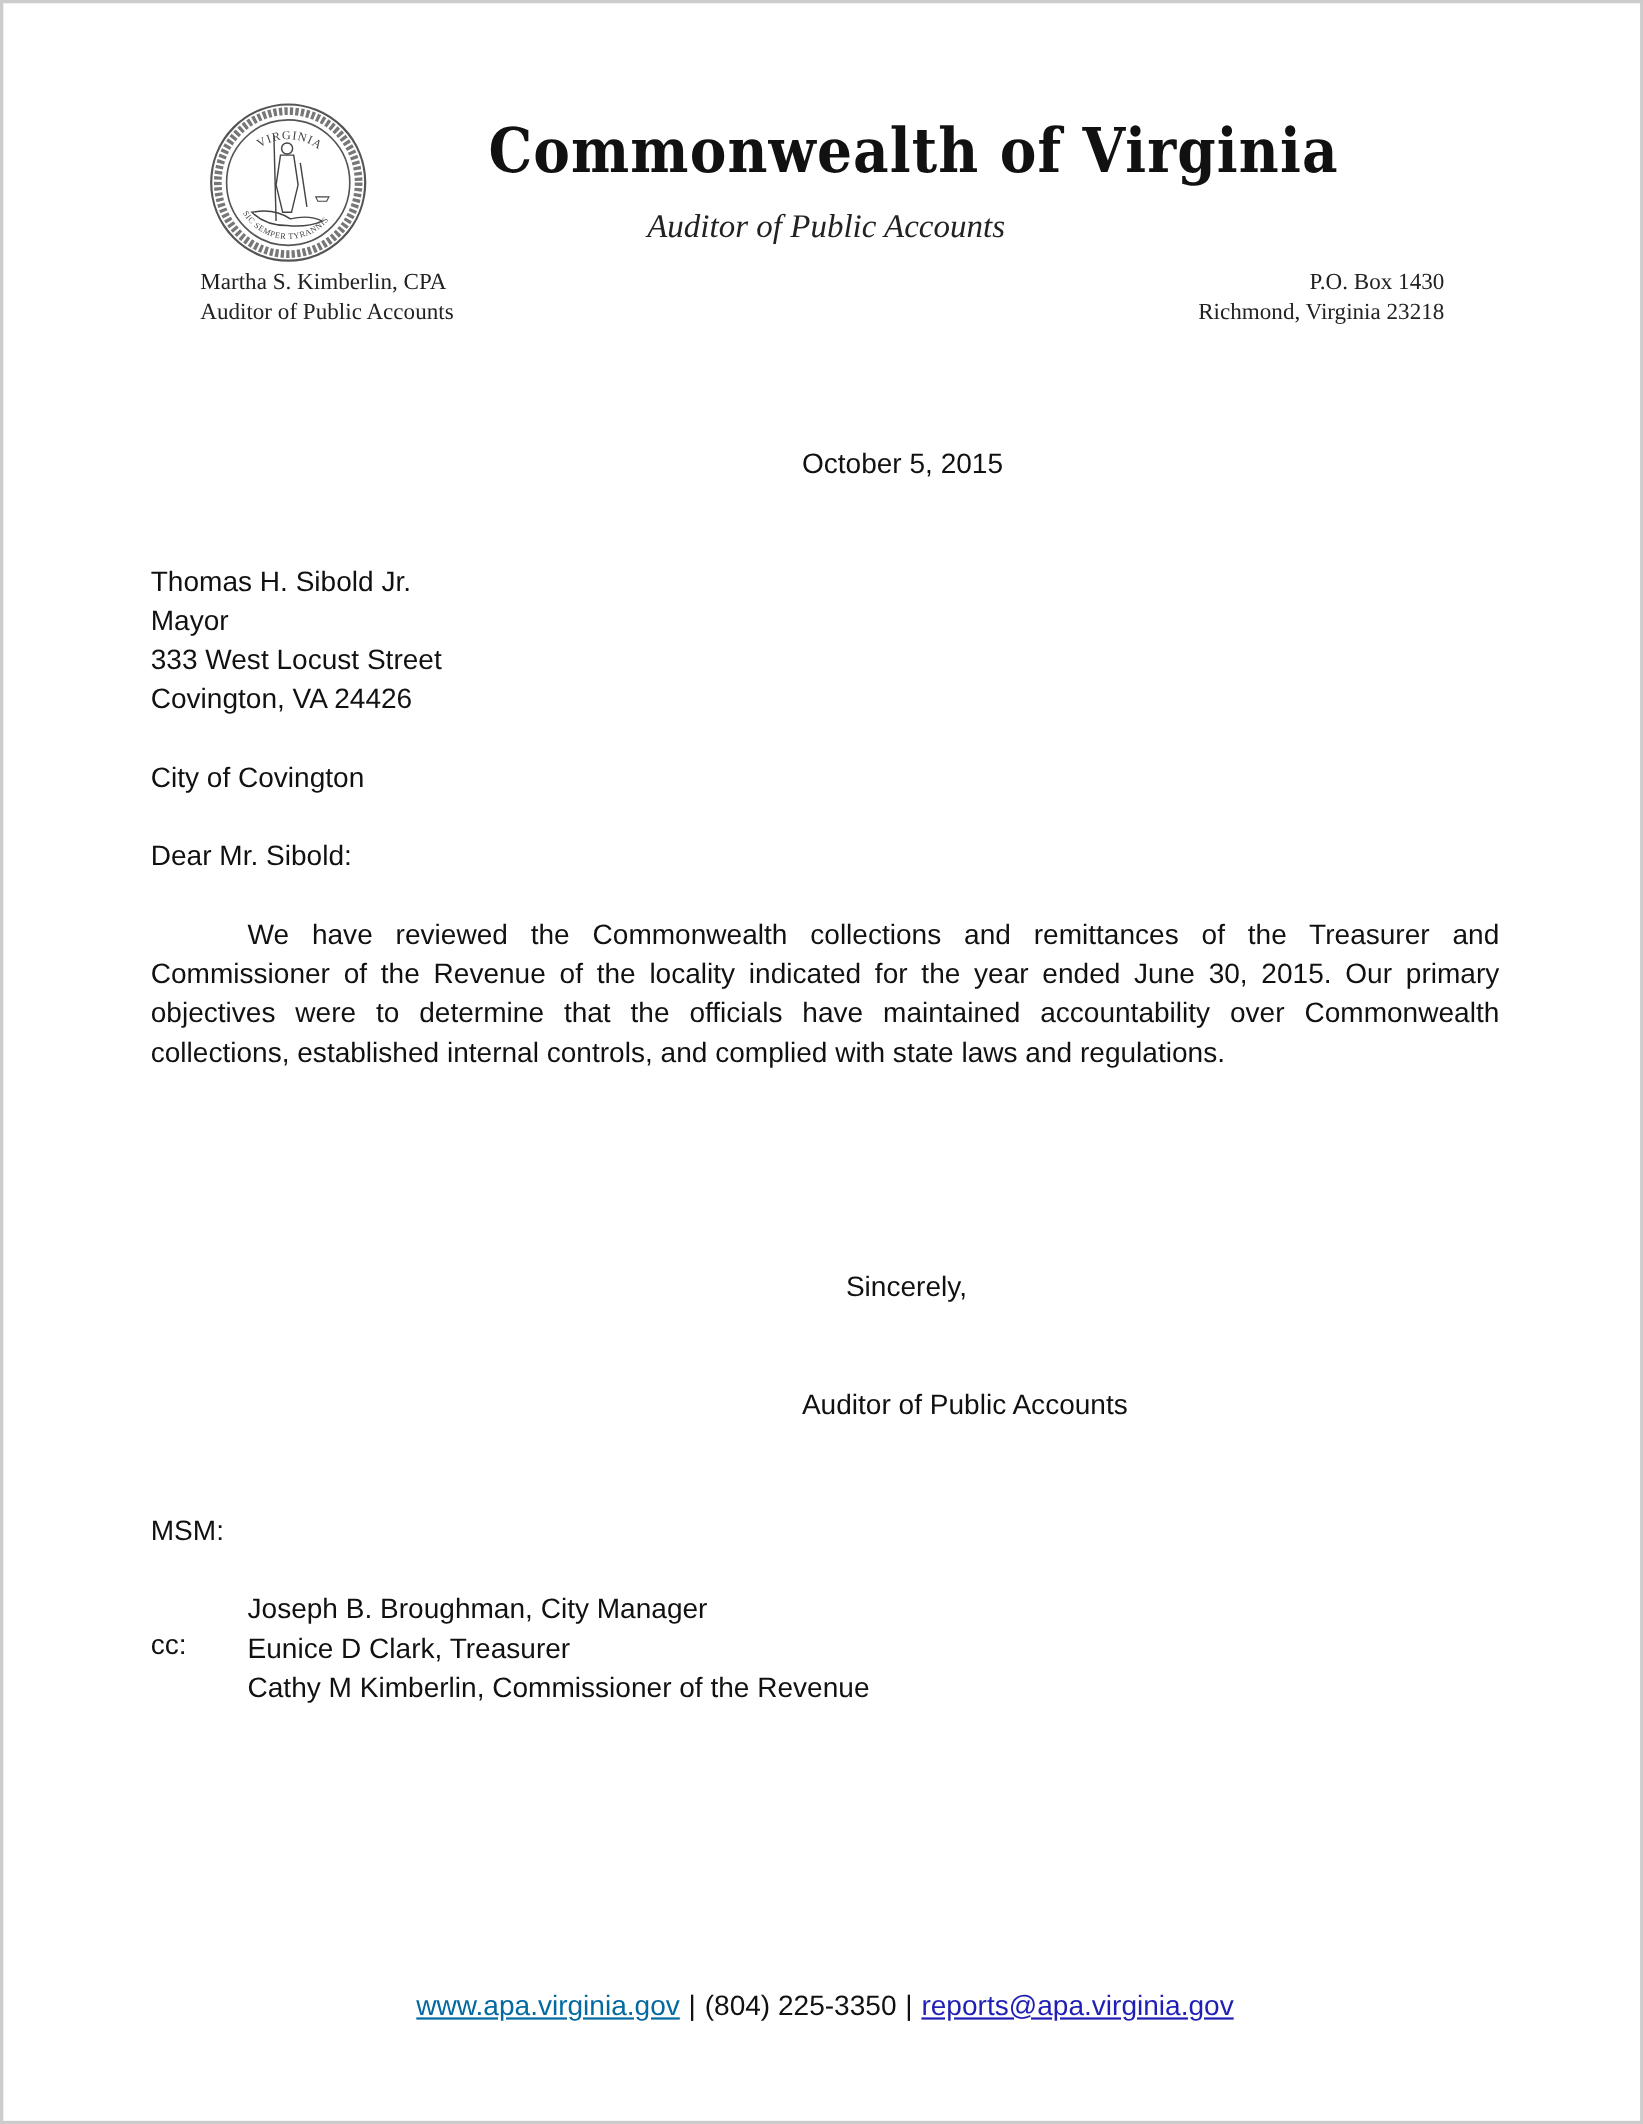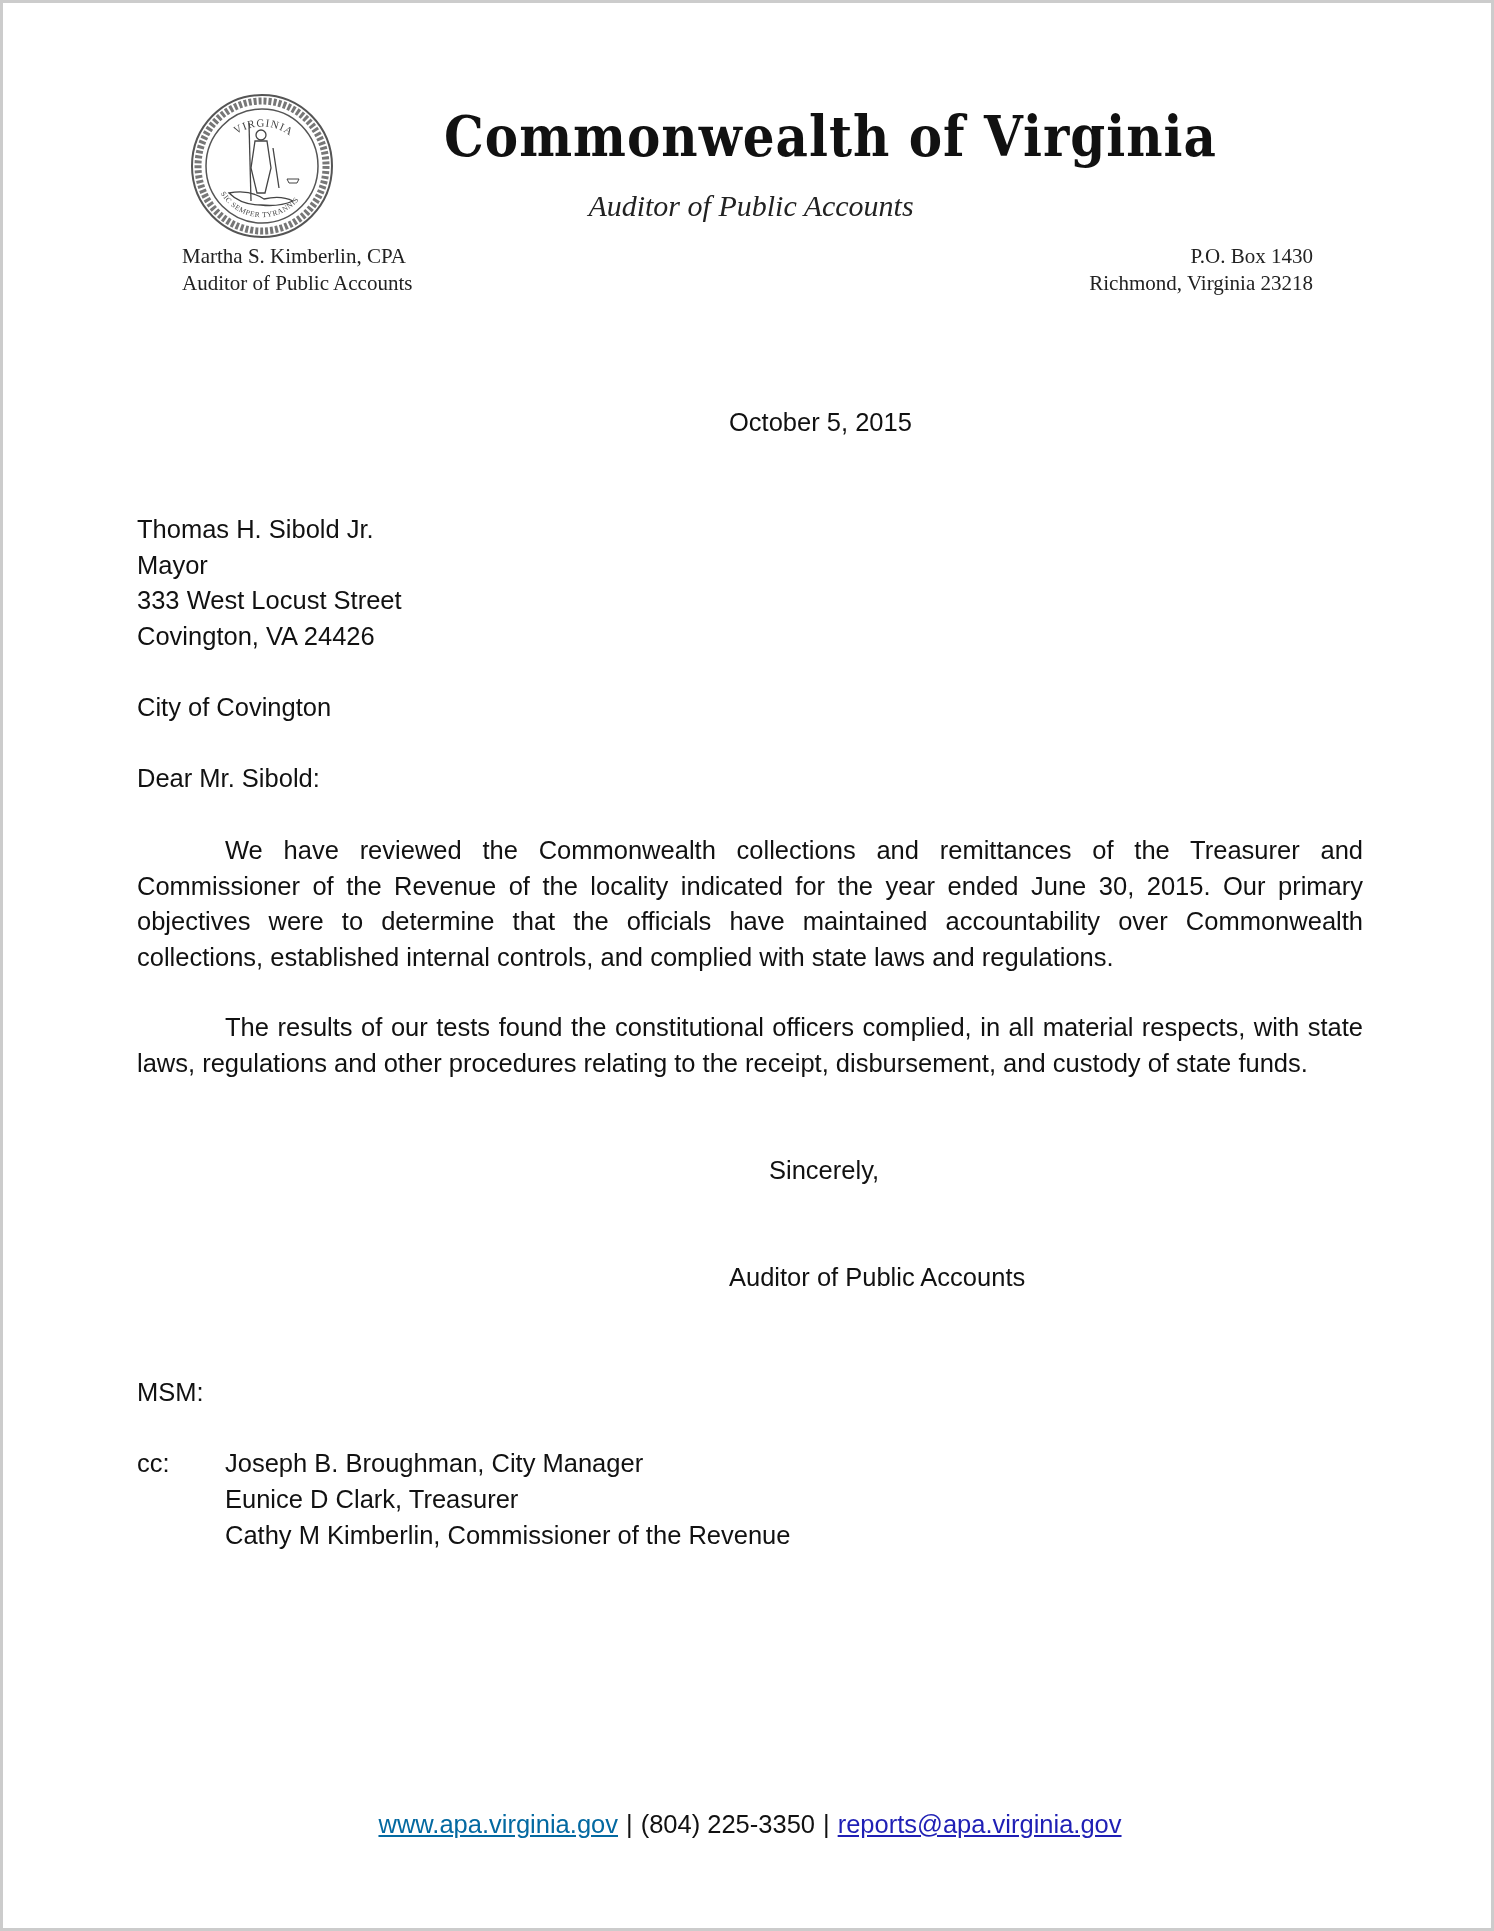--- a/index.html
+++ b/index.html
@@ -25,21 +25,21 @@
   .lh-left { left: 179px; font-size: 21px; }
   .lh-right { right: 178px; text-align: right; font-size: 21px; }
 
   .body-text { font-size: 25.5px; line-height: 35.6px; }
   .left-col { left: 134px; }
   .para {
     position: absolute; left: 134px; width: 1226px; text-align: justify;
     text-align-last: left; white-space: normal;
   }
   .indent { text-indent: 88px; }
-  .cc-label { left: 134px; }
+  .cc-label { left: 134px; margin-top: 33px; }
   .cc-list { left: 222px; }
 
   .footer {
     left: 0; width: 1494px; text-align: center; top: 1807px; font-size: 25.5px;
   }
   .footer a { color: #1f1fb5; text-decoration: underline; }
   .sep { color: #111; margin: 0 8px; }
 </style>
 </head>
 <body>
@@ -83,21 +83,20 @@
     <div class="abs sans body-text left-col" style="top:509px;">Thomas H. Sibold Jr.</div>
     <div class="abs sans body-text left-col" style="top:545px;">Mayor</div>
     <div class="abs sans body-text left-col" style="top:580px;">333 West Locust Street</div>
     <div class="abs sans body-text left-col" style="top:616px;">Covington, VA  24426</div>
   </div>
 
   <div class="abs sans body-text left-col" style="top:687px;">City of Covington</div>
   <div class="abs sans body-text left-col" style="top:758px;">Dear Mr. Sibold:</div>
 
   <div class="para sans body-text indent" style="top:830px;">We have reviewed the Commonwealth collections and remittances of the Treasurer and Commissioner of the Revenue of the locality indicated for the year ended June 30, 2015.  Our primary objectives were to determine that the officials have maintained accountability over Commonwealth collections, established internal controls, and complied with state laws and regulations.</div>
-  <div class="para sans body-text indent" style="top:1007px;">The results of our tests found the constitutional officers complied, in all material respects, with state laws, regulations and other procedures relating to the receipt, disbursement, and custody of state funds.</div>
 
   <div class="abs sans body-text" style="left:766px; top:1150px;">Sincerely,</div>
   <div class="abs sans body-text" style="left:726px; top:1257px;">Auditor of Public Accounts</div>
 
   <div class="abs sans body-text left-col" style="top:1372px;">MSM:</div>
 
   <div>
     <div class="abs sans body-text cc-label" style="top:1443px;">cc:</div>
     <div class="abs sans body-text cc-list" style="top:1443px;">Joseph B. Broughman, City Manager</div>
     <div class="abs sans body-text cc-list" style="top:1479px;text-align:center;">Eunice D Clark, Treasurer</div>

